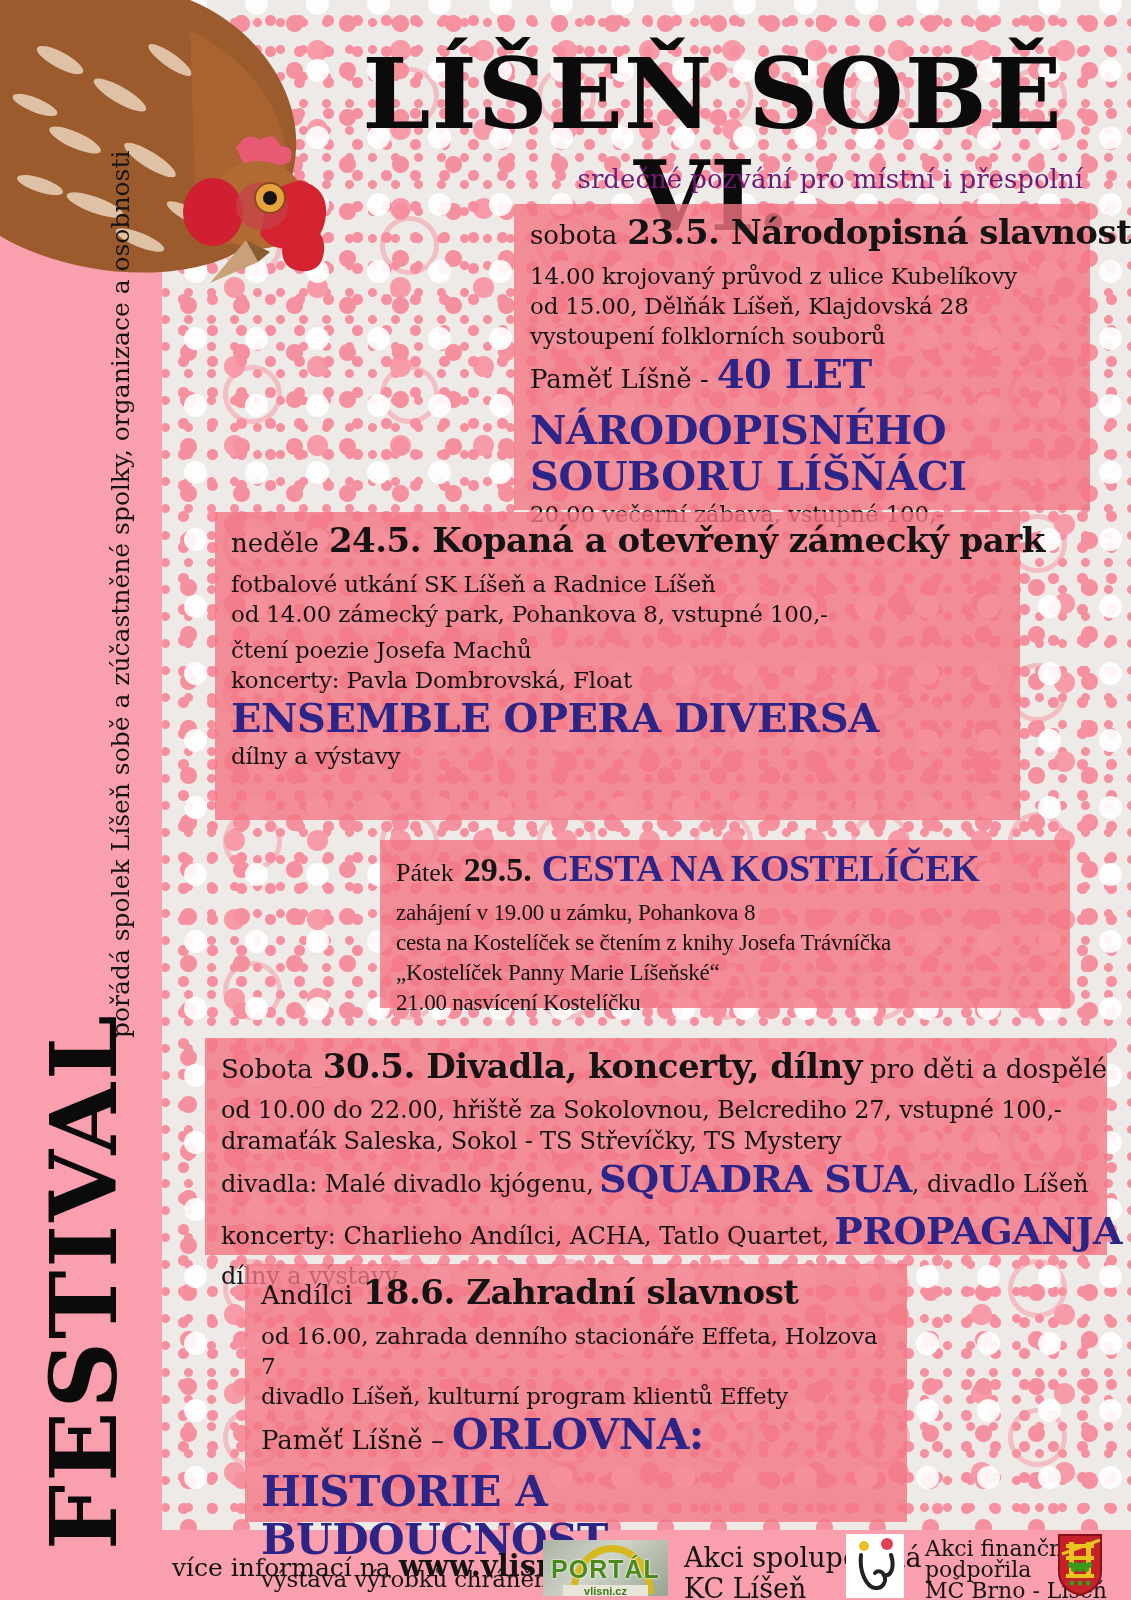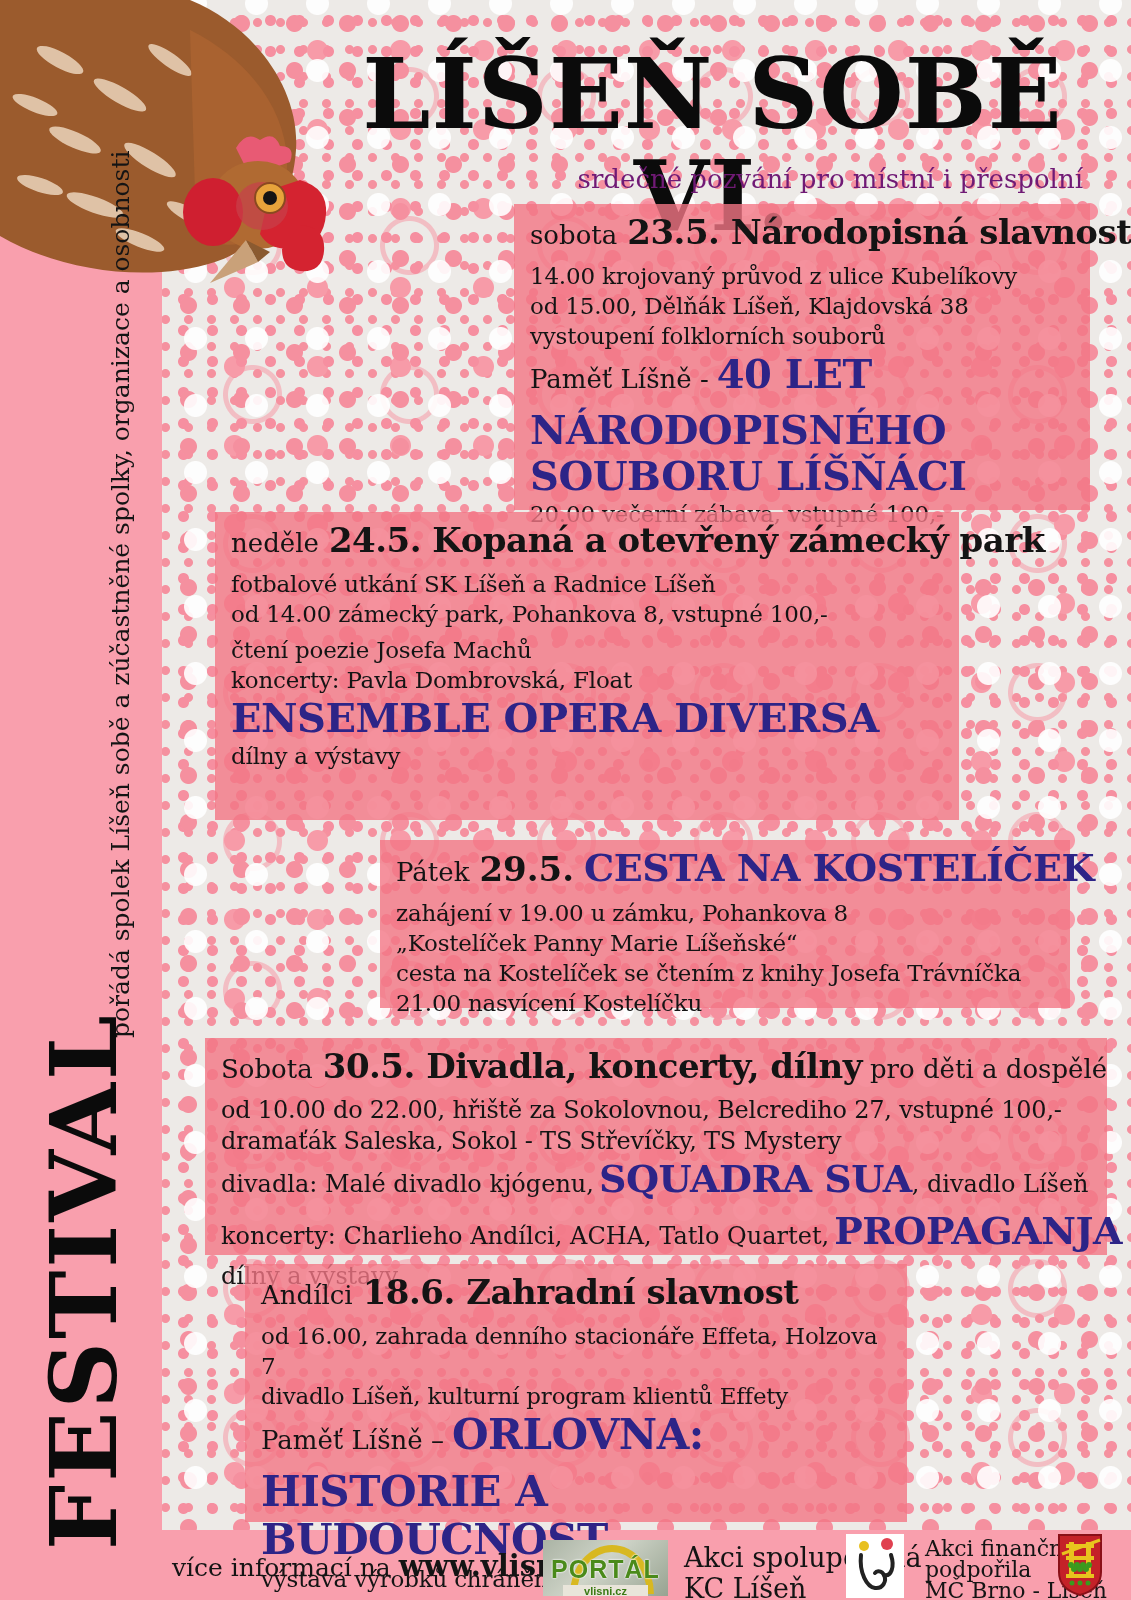--- a/index.html
+++ b/index.html
@@ -35,22 +35,22 @@
   }
   
   .title{
     position:absolute;left:310px;top:44px;width:805px;margin:0;text-align:center;
     font-size:97px;font-weight:bold;letter-spacing:1px;color:#0b0b0b;line-height:1.05;
   }
   .subtitle{position:absolute;right:48px;top:164px;font-size:26px;color:#701a75;}
   
   .block{position:absolute;background:rgba(242,118,132,.80);padding:6px 16px;box-sizing:border-box;}
   .b1{left:514px;top:204px;width:576px;height:306px;}
-  .b2{left:215px;top:512px;width:744px;height:308px;}
-  .b3{left:380px;top:840px;width:690px;height:168px;}
+  .b2{left:215px;top:512px;width:805px;height:308px;}
+  .b3{left:380px;top:840px;width:690px;height:168px;font-family:Liberation Serif, serif;}
   .b4{left:205px;top:1038px;width:902px;height:217px;}
   .b5{left:245px;top:1264px;width:662px;height:258px;}
   .block p{margin:0;}
   .head-line{line-height:44px;white-space:nowrap;}
   .day{font-size:26px;margin-right:10px;}
   .ttl{font-size:34px;font-weight:bold;letter-spacing:-0.5px;}
   .ttl-suffix{font-size:26px;margin-left:8px;}
   .body{font-size:23px;line-height:30px;letter-spacing:-0.2px;}
   .b4 .body{font-size:24px;line-height:31px;}
   .navy{color:#2d2487;font-weight:bold;letter-spacing:-0.5px;}
@@ -123,21 +123,21 @@
   <div class="v-fest">FESTIVAL</div>
 
   <h1 class="title">LÍŠEŇ SOBĚ VI.</h1>
   <div class="subtitle">srdečné pozvání pro místní i přespolní</div>
 
   <section class="block b1">
     <p class="head-line">
       <span class="day">sobota</span><span class="ttl">23.5. Národopisná slavnost</span>
     </p>
     <p class="body">14.00 krojovaný průvod z ulice Kubelíkovy</p>
-    <p class="body">od 15.00, Dělňák Líšeň, Klajdovská 38</p>
+    <p class="body">od 15.00, Dělňák Líšeň, Klajdovská 28</p>
     <p class="body">vystoupení folklorních souborů</p>
     <p class="mem-line">
       <span class="mem">Paměť Líšně -</span><span class="navy n1">40 LET</span>
     </p>
     <p class="navy n1">NÁRODOPISNÉHO</p>
     <p class="navy n1">SOUBORU LÍŠŇÁCI</p>
     <p class="body">20.00 večerní zábava, vstupné 100,-</p>
   </section>
 
   <section class="block b2">
@@ -151,22 +151,22 @@
     <p class="body">koncerty: Pavla Dombrovská, Float</p>
     <p class="navy n2ens">ENSEMBLE OPERA DIVERSA</p>
     <p class="body">dílny a výstavy</p>
   </section>
 
   <section class="block b3">
     <p class="head-line">
       <span class="day">Pátek</span><span class="date-b">29.5.</span><span class="navy n3">CESTA NA KOSTELÍČEK</span>
     </p>
     <p class="body">zahájení v 19.00 u zámku, Pohankova 8</p>
+    <p class="body">cesta na Kostelíček se čtením z knihy Josefa Trávníčka</p>
     <p class="body">„Kostelíček Panny Marie Líšeňské“</p>
-    <p class="body">cesta na Kostelíček se čtením z knihy Josefa Trávníčka</p>
     <p class="body">21.00 nasvícení Kostelíčku</p>
   </section>
 
   <section class="block b4">
     <p class="head-line">
       <span class="day">Sobota</span><span class="ttl">30.5. Divadla, koncerty, dílny</span><span class="ttl-suffix">pro děti a dospělé</span>
     </p>
     <p class="body">od 10.00 do 22.00, hřiště za Sokolovnou, Belcrediho 27, vstupné 100,-</p>
     <p class="body">dramaťák Saleska, Sokol - TS Střevíčky, TS Mystery</p>
     <p class="mix">

